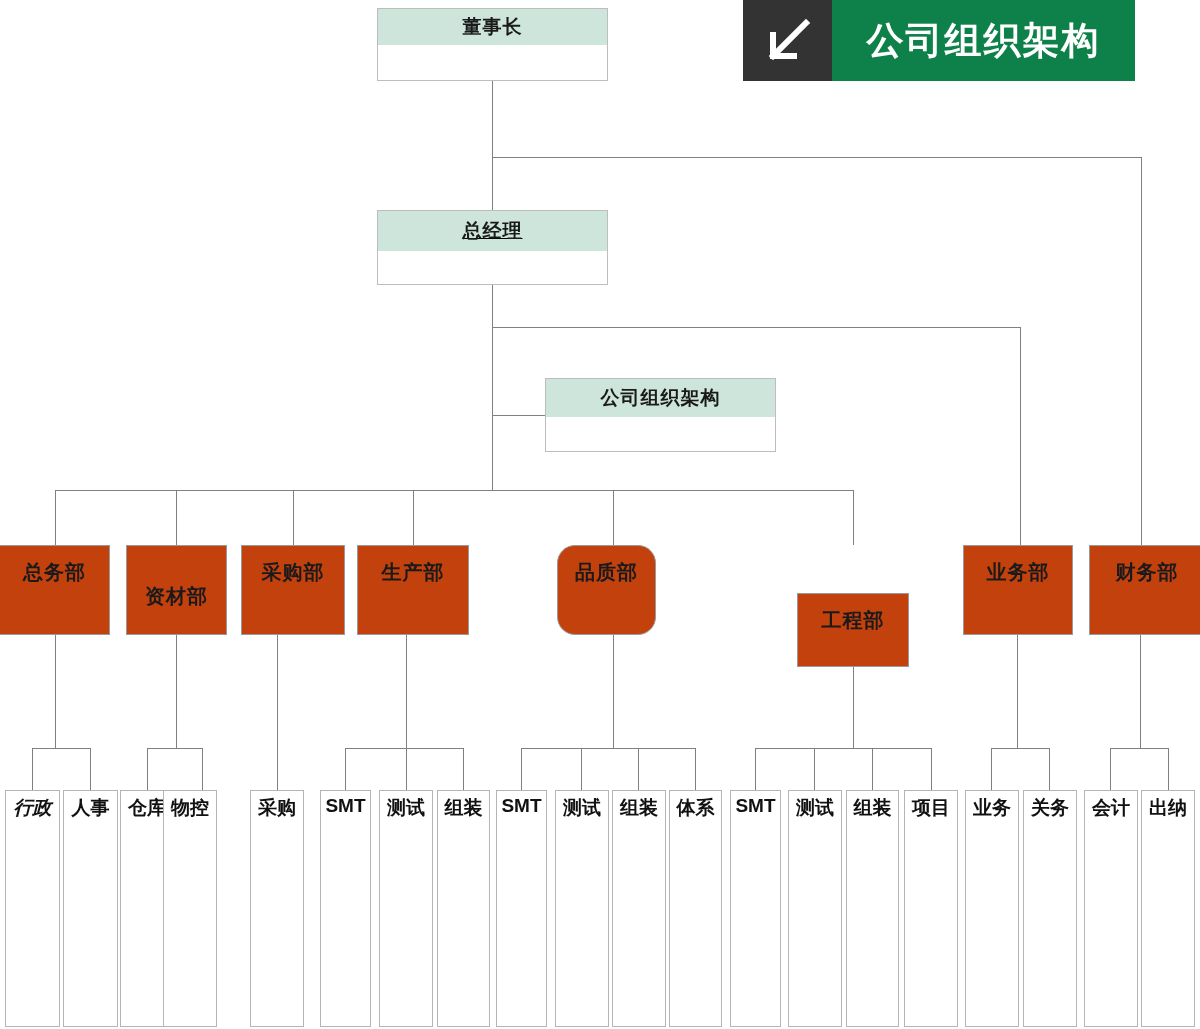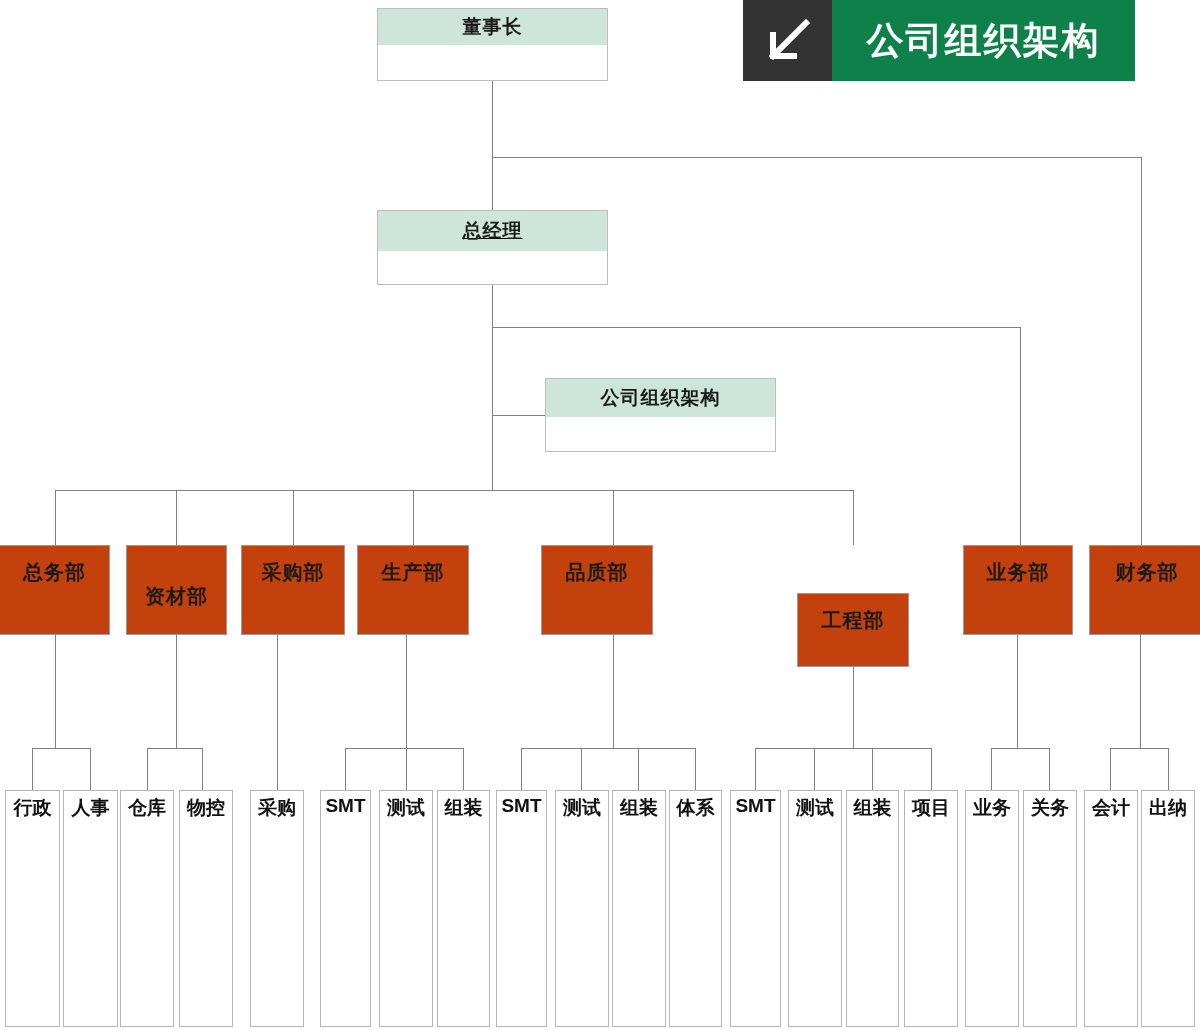--- a/index.html
+++ b/index.html
@@ -210,43 +210,43 @@
   </div>
   <div class="node node-dept" style="left:126px;top:545px;width:101px;height:90px;align-items:center;">
     <span>资材部</span>
   </div>
   <div class="node node-dept" style="left:241px;top:545px;width:104px;height:90px;">
     <span>采购部</span>
   </div>
   <div class="node node-dept" style="left:357px;top:545px;width:112px;height:90px;">
     <span>生产部</span>
   </div>
-  <div class="node node-dept" style="left:541px;top:545px;width:112px;height:90px;">
+  <div class="node node-dept" style="left:557px;top:545px;width:99px;height:90px;border-radius:18px;">
     <span>品质部</span>
   </div>
   <div class="node node-dept" style="left:797px;top:545px;width:112px;height:74px;margin-top:48px;">
     <span>工程部</span>
   </div>
   <div class="node node-dept" style="left:963px;top:545px;width:110px;height:90px;">
     <span>业务部</span>
   </div>
   <div class="node node-dept" style="left:1089px;top:545px;width:116px;height:90px;">
     <span>财务部</span>
   </div>
 
-  <div class="node node-leaf" style="left:5px;top:790px;width:55px;height:237px;">
+  <div class="node node-leaf" style="left:5px;top:790px;width:55px;height:237px;font-style:italic;">
     <span>行政</span>
   </div>
   <div class="node node-leaf" style="left:63px;top:790px;width:55px;height:237px;">
     <span>人事</span>
   </div>
   <div class="node node-leaf" style="left:120px;top:790px;width:54px;height:237px;">
     <span>仓库</span>
   </div>
-  <div class="node node-leaf" style="left:179px;top:790px;width:54px;height:237px;">
+  <div class="node node-leaf" style="left:163px;top:790px;width:54px;height:237px;">
     <span>物控</span>
   </div>
   <div class="node node-leaf" style="left:250px;top:790px;width:54px;height:237px;">
     <span>采购</span>
   </div>
   <div class="node node-leaf" style="left:320px;top:790px;width:51px;height:237px;">
     <span>SMT</span>
   </div>
   <div class="node node-leaf" style="left:379px;top:790px;width:54px;height:237px;">
     <span>测试</span>

